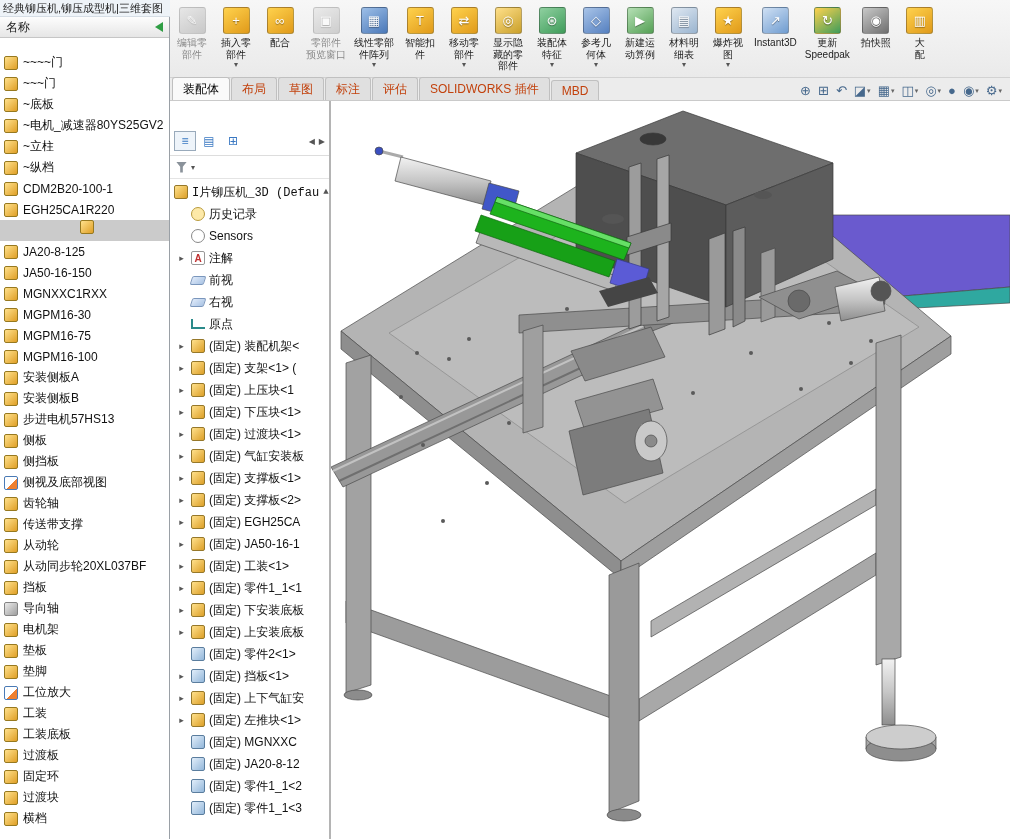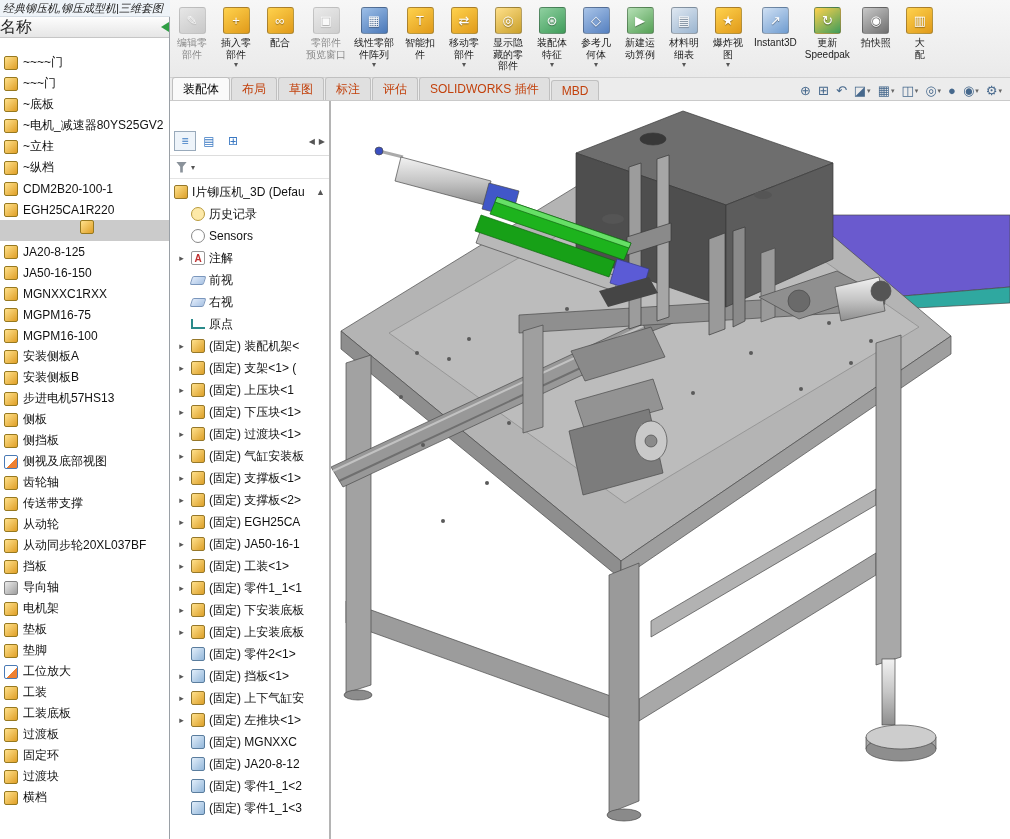--- a/index.html
+++ b/index.html
@@ -6,31 +6,31 @@
   body{
     width:1010px;height:839px;position:relative;overflow:hidden;
     font-family:"Liberation Sans","DejaVu Sans",sans-serif;
     background:#fff;color:#111;
   }
   
   .titlebar{
     position:absolute;left:0;top:0;width:170px;height:17px;box-sizing:border-box;
     background:#eef3f8;border-bottom:1px solid #d5dde5;
     font-size:11px;line-height:16px;padding-left:3px;
-    white-space:nowrap;overflow:hidden;color:#222;font-style:italic;
+    white-space:nowrap;overflow:hidden;color:#222;
   }
   
   .leftpanel{
     position:absolute;left:0;top:17px;width:170px;height:822px;box-sizing:border-box;
     background:#fff;border-right:1px solid #9aa0a6;display:flex;flex-direction:column;
   }
   .lheader{
     flex:0 0 20px;height:20px;background:linear-gradient(#fdfdfd,#e6e6e6);
     border-bottom:1px solid #c6c6c6;display:flex;align-items:center;
-    padding:0 0;font-size:16px;color:#222;justify-content:space-between;
+    padding:0 6px;font-size:12px;color:#222;justify-content:space-between;
   }
   .backarrow{margin-left:auto;width:0;height:0;border-top:5px solid transparent;border-bottom:5px solid transparent;border-right:8px solid #2f9e44;}
   .lspacer{flex:0 0 14px;}
   .llist{flex:1;overflow:hidden;}
   .lrow{display:flex;align-items:center;height:21px;padding-left:4px;gap:5px;font-size:12px;white-space:nowrap;overflow:hidden;}
   .lrow.sel{background:#cbcbcb;flex-direction:column;}
   .lico{width:14px;height:14px;flex:0 0 14px;border-radius:2px;box-sizing:border-box;}
   .lico-yellow{background:linear-gradient(135deg,#ffe18c,#df9f26);border:1px solid #97791f;}
   .lico-drawing{background:linear-gradient(135deg,#ffffff 55%,#ef8030 55%);border:1px solid #4a7ab5;}
   .lico-gray{background:linear-gradient(135deg,#ececec,#9e9e9e);border:1px solid #848484;}
@@ -74,21 +74,21 @@
   .fpad{flex:0 0 26px;}
   .ftabs{flex:0 0 24px;display:flex;align-items:center;gap:2px;padding:2px 4px;border-bottom:1px solid #ddd;}
   .ftab{width:20px;height:18px;display:flex;align-items:center;justify-content:center;font-size:12px;border:1px solid transparent;color:#3a78c2;}
   .ftab.active{border-color:#9ab;background:#eef4fa;}
   .fnav{margin-left:auto;display:flex;gap:4px;font-size:8px;color:#555;}
   .filter{flex:0 0 22px;display:flex;align-items:center;gap:4px;padding:0 6px;border-bottom:1px solid #e4e4e4;}
   .funnel{width:11px;height:11px;background:#8a929a;clip-path:polygon(0 0,100% 0,62% 48%,62% 100%,38% 100%,38% 48%);}
   .fcaret{font-size:8px;color:#555;}
   .tree{flex:1;overflow:hidden;padding-top:2px;}
   .trow{display:flex;align-items:center;height:22px;font-size:12px;white-space:nowrap;overflow:hidden;padding-left:6px;gap:4px;}
-  .trow.root{padding-left:4px;}
+  .trow.root{padding-left:4px;font-family:Liberation Mono, monospace;}
   .tarrow{width:11px;flex:0 0 11px;font-size:9px;color:#555;text-align:center;}
   .tico{width:14px;height:14px;flex:0 0 14px;border-radius:2px;display:flex;align-items:center;justify-content:center;font-size:9px;box-sizing:border-box;}
   .tico-asm-root,.tico-asm{background:linear-gradient(135deg,#ffe18c,#dc9f28);border:1px solid #96782a;}
   .tico-part{background:linear-gradient(135deg,#e2eefa,#93b7da);border:1px solid #5a7d9e;}
   .tico-history{background:#fde9a8;border:1px solid #b99b3e;border-radius:50%;}
   .tico-sensors{background:#fff;border:1px solid #888;border-radius:50%;color:#2a72c8;}
   .tico-annotations{background:#fff;border:1px solid #999;color:#c03030;font-weight:bold;font-size:10px;}
   .tico-plane{background:linear-gradient(135deg,#dfeafa,#aac4e4);border:1px solid #7a96bc;height:9px;transform:skewX(-18deg);}
   .tico-origin{border:none;border-left:2px solid #2a8a8a;border-bottom:2px solid #2a8a8a;border-radius:0;width:10px;height:10px;background:transparent;}
   .scrollup{margin-left:auto;font-size:9px;color:#555;padding-right:4px;}
@@ -147,20 +147,24 @@
         <span class="lico lico-yellow"></span>
         <span class="llabel">JA20-8-125</span>
       </div>
       <div class="lrow">
         <span class="lico lico-yellow"></span>
         <span class="llabel">JA50-16-150</span>
       </div>
       <div class="lrow">
         <span class="lico lico-yellow"></span>
         <span class="llabel">MGNXXC1RXX</span>
+      </div>
+      <div class="lrow">
+        <span class="lico lico-yellow"></span>
+        <span class="llabel">MGPM16-30</span>
       </div>
       <div class="lrow">
         <span class="lico lico-yellow"></span>
         <span class="llabel">MGPM16-75</span>
       </div>
       <div class="lrow">
         <span class="lico lico-yellow"></span>
         <span class="llabel">MGPM16-100</span>
       </div>
       <div class="lrow">

